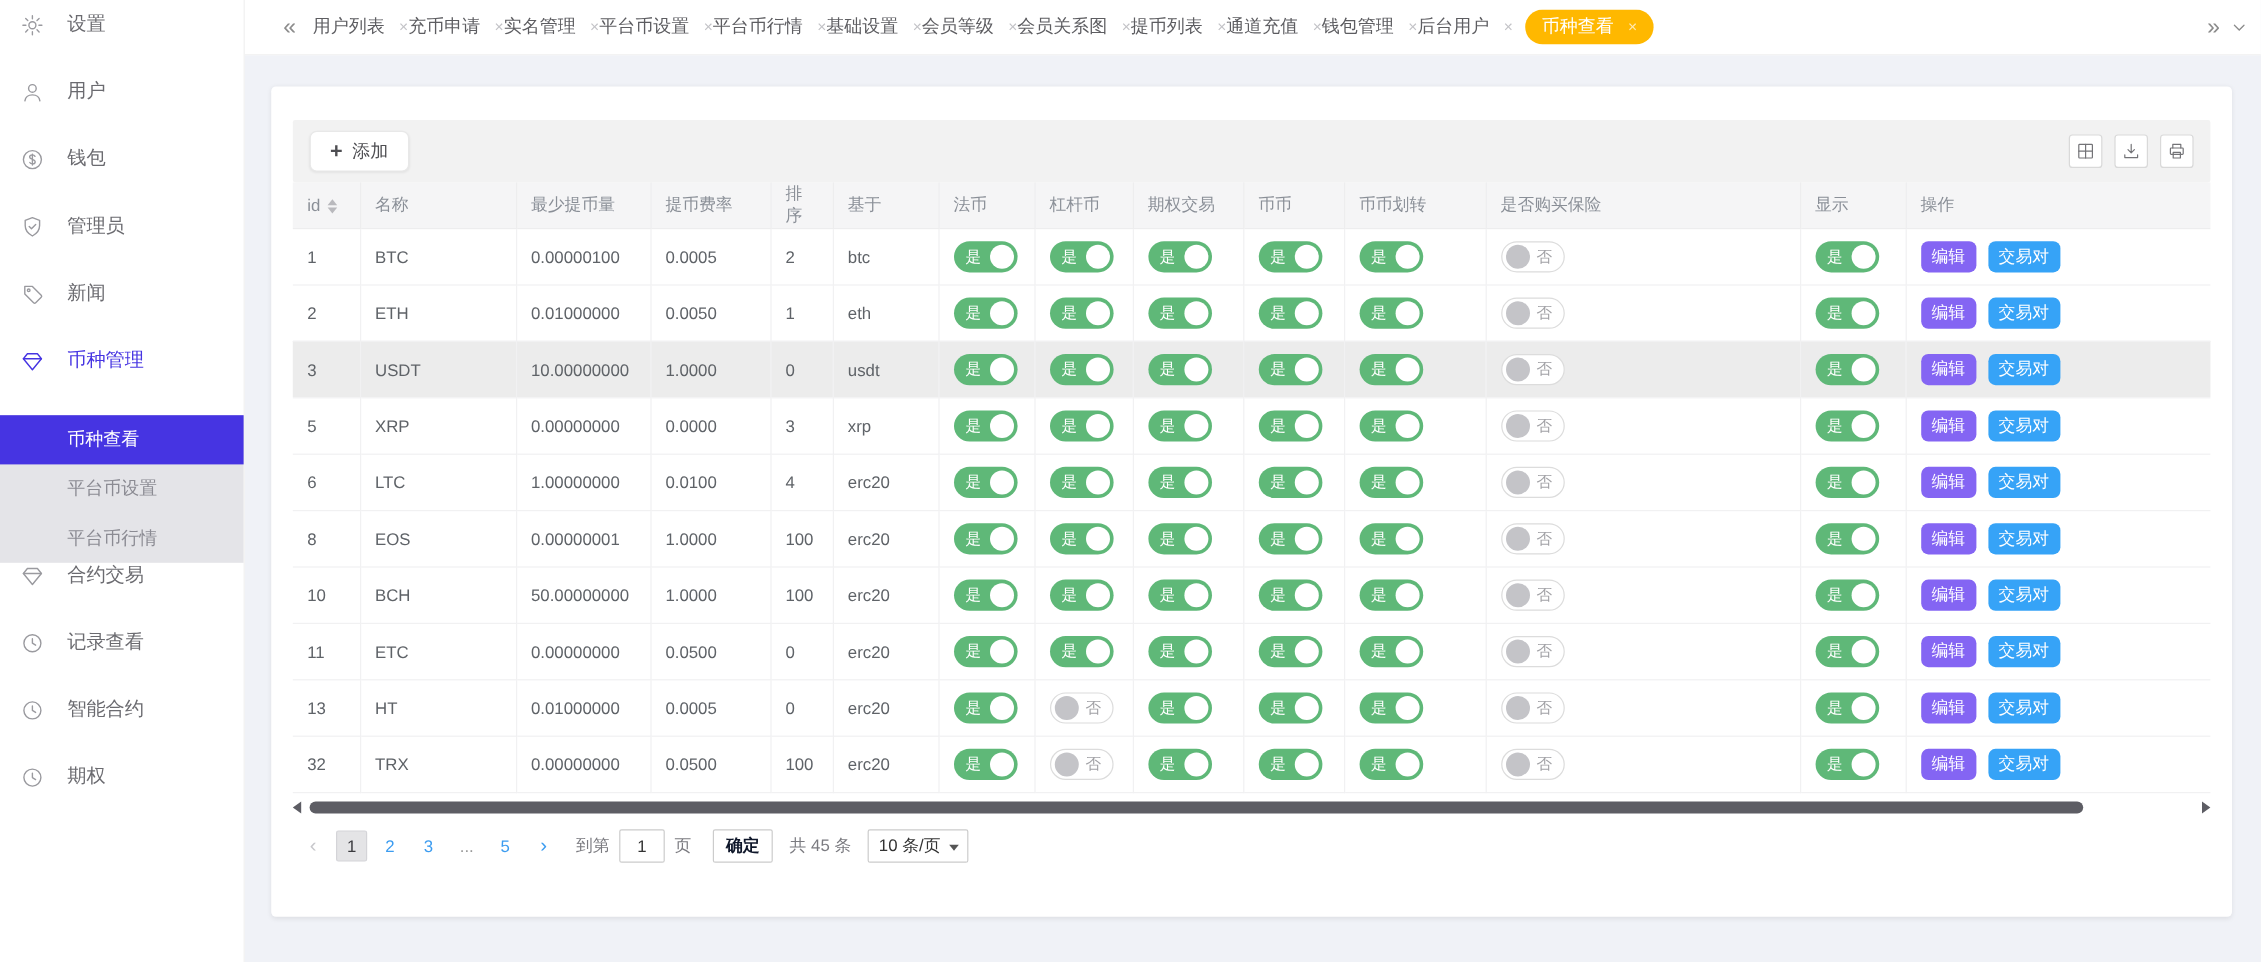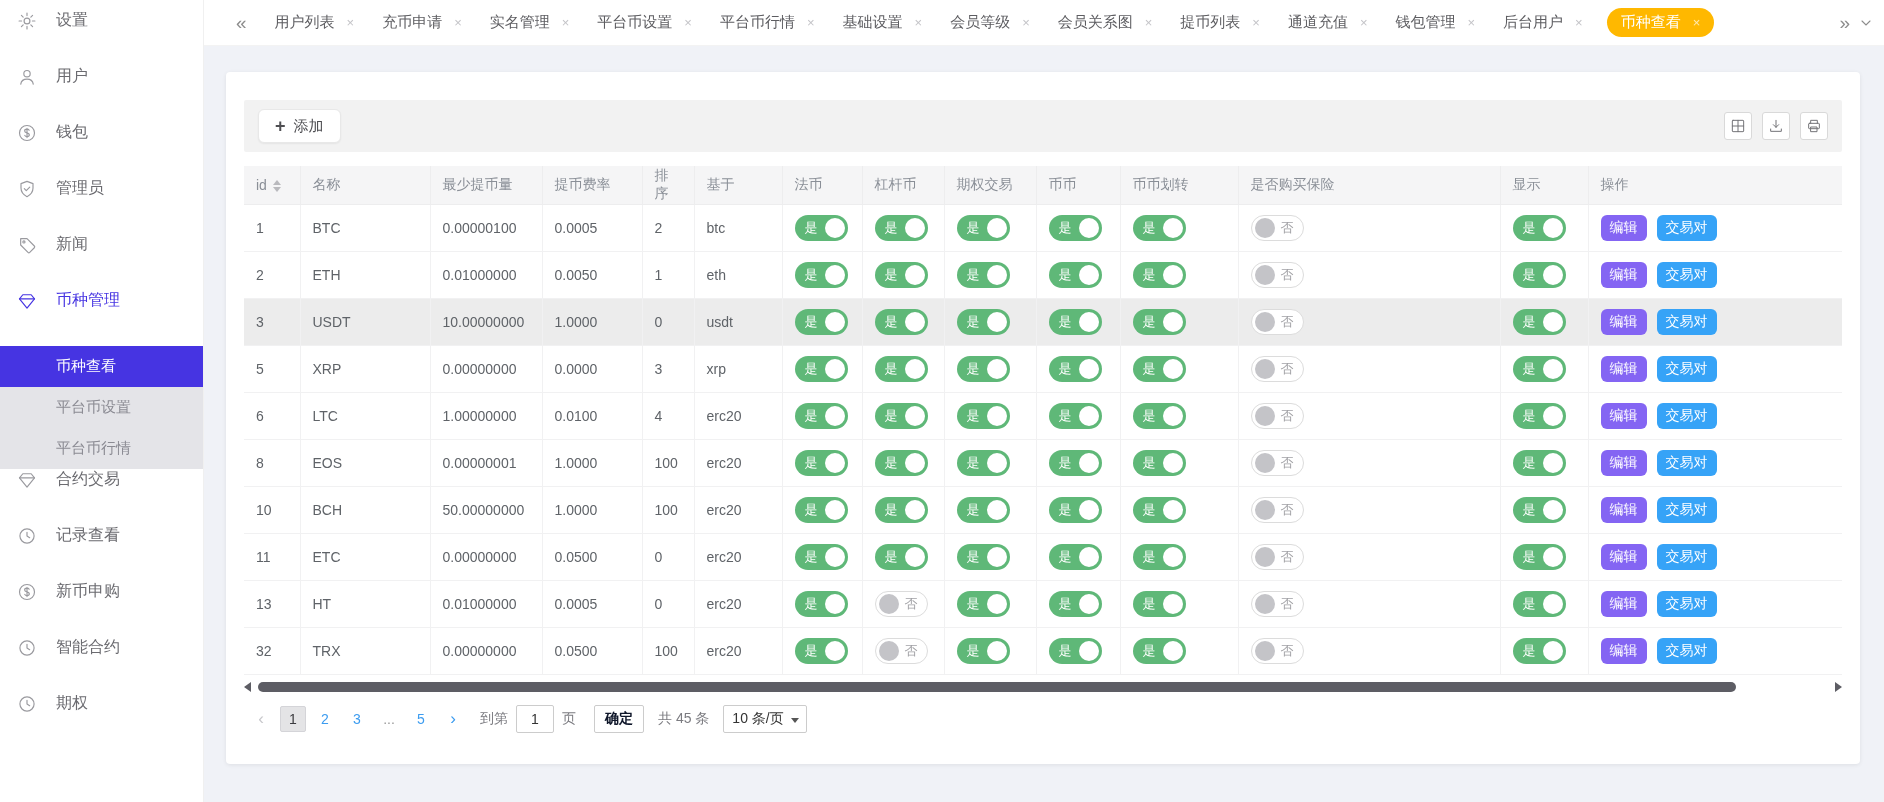--- a/index.html
+++ b/index.html
@@ -18,21 +18,21 @@
   .side-item.active .s-icon{color:var(--side-active);}
   .submenu{background:#e4e4e8;}
   .sub-item{display:flex;align-items:center;height:41px;padding-left:56px;font-size:15px;color:#8b8b93;cursor:pointer;}
   .sub-item.active{background:var(--side-active);color:#fff;}
   .s-icon svg{width:20px;height:20px;fill:none;stroke:currentColor;stroke-width:1.4;stroke-linecap:round;stroke-linejoin:round;}
   
   #tabbar{position:absolute;left:204px;top:0;width:1680px;height:46px;background:#fff;
     display:flex;align-items:center;padding:0 10px 0 24px;border-bottom:1px solid #f3f3f3;}
   .tab-arrow{font-size:19px;color:#8c8c8c;cursor:pointer;padding:0 8px;flex:0 0 auto;}
   #tabs{display:flex;align-items:center;flex:1 1 auto;overflow:hidden;margin:0 6px;}
-  .tab{display:flex;align-items:center;margin:0 14px;cursor:pointer;white-space:nowrap;}
+  .tab{display:flex;align-items:center;margin:0 0;cursor:pointer;white-space:nowrap;}
   .tab .t-label{font-size:15px;color:#5d5d61;}
   .tab .t-close{font-size:13px;color:#c3c3c7;margin-left:12px;}
   .tab.active{background:var(--accent);border-radius:16px;padding:5px 14px;margin:0 10px;}
   .tab.active .t-label{color:#fff;}
   .tab.active .t-close{color:#ffe9b3;}
   .tab-caret{color:#8c8c8c;flex:0 0 auto;cursor:pointer;display:flex;align-items:center;}
   .tab-caret svg{width:16px;height:16px;fill:none;stroke:currentColor;stroke-width:1.6;stroke-linecap:round;}
   
   #content{position:absolute;left:204px;top:46px;width:1680px;height:756px;padding:26px 24px 0 22px;}
   .card{background:#fff;border-radius:4px;box-shadow:0 1px 4px rgba(0,0,0,.08);
@@ -40,21 +40,21 @@
   .toolbar{background:#f2f2f2;border-radius:2px;height:52px;display:flex;align-items:center;
     justify-content:space-between;padding:0 14px;}
   .add-btn{display:flex;align-items:center;background:#fff;border:1px solid #e8e8e8;border-radius:6px;
     height:34px;padding:0 16px;font-size:15px;color:#4e4e52;cursor:pointer;box-shadow:0 1px 2px rgba(0,0,0,.06);}
   .add-btn .plus{font-size:18px;margin-right:8px;font-weight:bold;color:#4e4e52;}
   .tool-icons{display:flex;align-items:center;gap:10px;}
   .tool-btn{width:28px;height:28px;border:1px solid #d9d9d9;background:#fff;border-radius:3px;
     display:flex;align-items:center;justify-content:center;color:#737377;cursor:pointer;}
   .tool-btn svg{width:16px;height:16px;fill:none;stroke:currentColor;stroke-width:1.5;stroke-linecap:round;stroke-linejoin:round;}
   
-  table{width:100%;border-collapse:collapse;table-layout:fixed;margin-top:14px;}
+  table{width:100%;border-collapse:collapse;table-layout:fixed;}
   th{background:#f5f5f6;height:38px;font-weight:400;font-size:14px;color:#8a8f97;text-align:left;
     padding:0 12px;border:1px solid #ededee;border-top:none;}
   th:first-child{border-left:none;} th:last-child{border-right:none;}
   td{height:47px;font-size:14px;color:#5f6368;padding:0 12px;border:1px solid #f1f1f2;background:#fff;}
   td:first-child{border-left:none;} td:last-child{border-right:none;text-decoration:underline;}
   tr.hl td{background:#ececec;}
   .sort-box{display:inline-flex;flex-direction:column;margin-left:6px;vertical-align:middle;gap:2px;}
   .sort-box i{width:0;height:0;border-left:4px solid transparent;border-right:4px solid transparent;display:block;}
   .sort-up{border-bottom:5px solid #b9b9bd;} .sort-down{border-top:5px solid #b9b9bd;}
   
@@ -178,29 +178,20 @@
           <svg viewBox="0 0 24 24">
             <circle cx="12" cy="12" r="8.5"></circle>
             <path d="M12 7.5V12l3.2 2"></path>
           </svg>
         </span>
         <span>记录查看</span>
       </div>
       <div class="side-item">
         <span class="s-icon">
           <svg viewBox="0 0 24 24">
-            <circle cx="12" cy="12" r="9"></circle>
-            <path d="M12 6.5v11M14.6 8.7c-.5-.9-1.5-1.4-2.6-1.4-1.6 0-2.8.9-2.8 2.2 0 2.8 5.6 1.8 5.6 4.6 0 1.3-1.2 2.2-2.8 2.2-1.1 0-2.1-.5-2.6-1.4"></path>
-          </svg>
-        </span>
-        <span>新币申购</span>
-      </div>
-      <div class="side-item">
-        <span class="s-icon">
-          <svg viewBox="0 0 24 24">
             <circle cx="12" cy="12" r="8.5"></circle>
             <path d="M12 7.5V12l3.2 2"></path>
           </svg>
         </span>
         <span>智能合约</span>
       </div>
       <div class="side-item">
         <span class="s-icon">
           <svg viewBox="0 0 24 24">
             <circle cx="12" cy="12" r="8.5"></circle>

